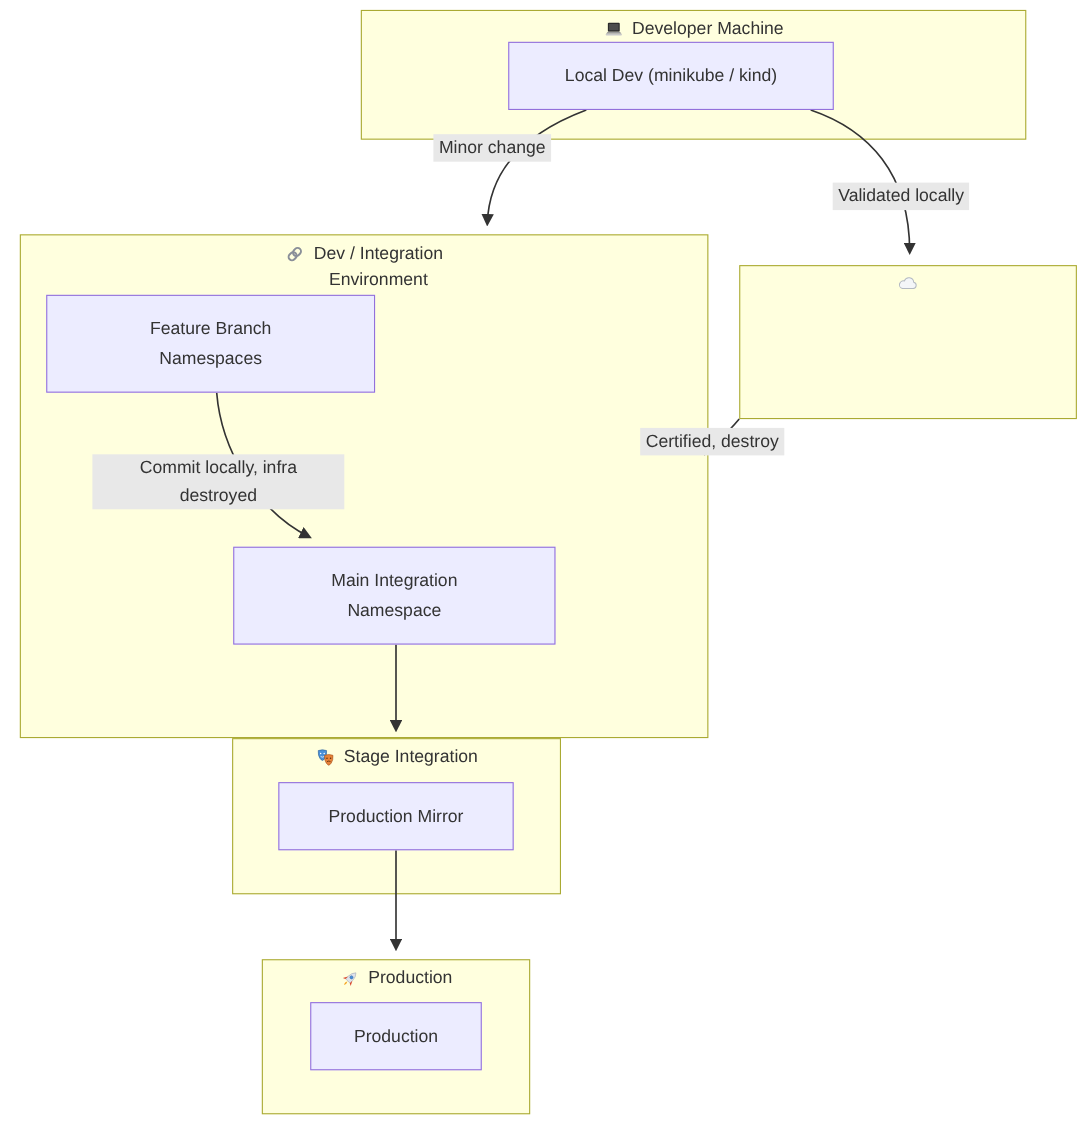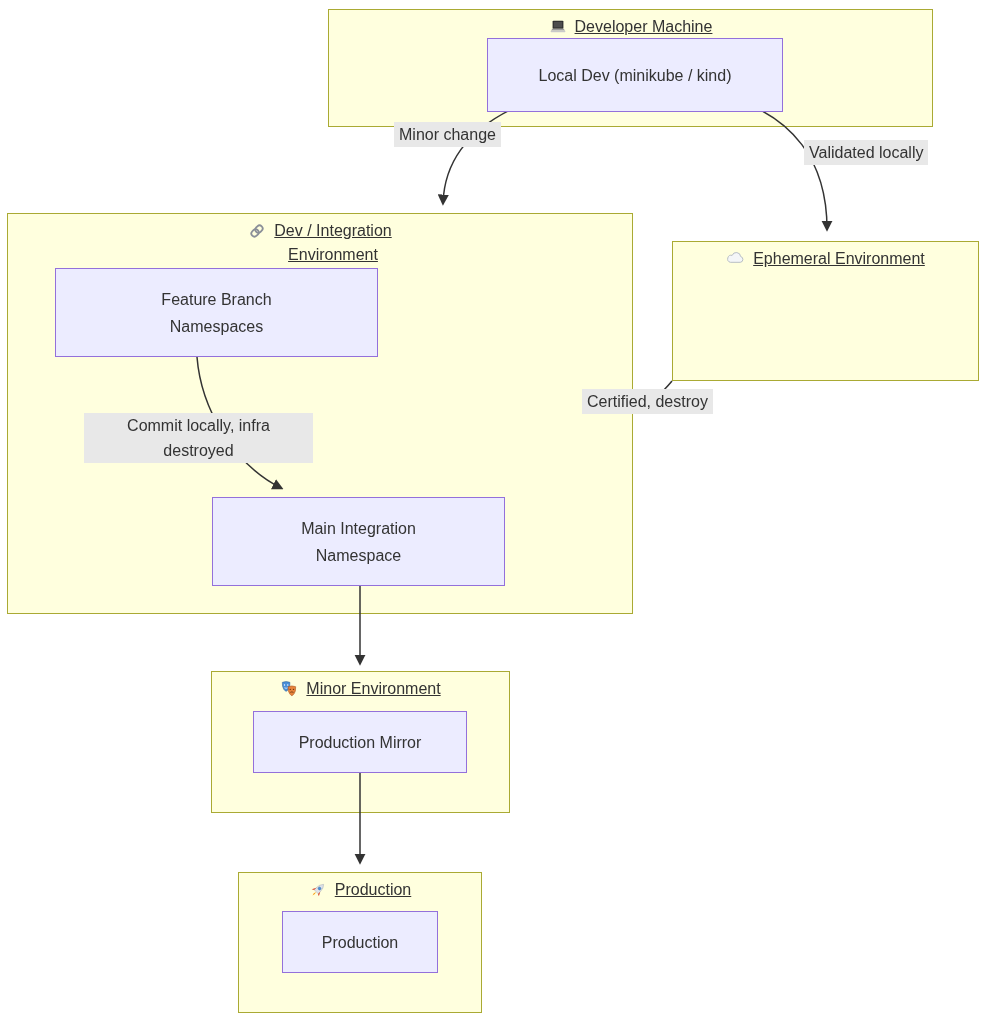--- a/index.html
+++ b/index.html
@@ -15,21 +15,21 @@
     font-family:"Liberation Sans","DejaVu Sans",sans-serif;
     font-size:16px;color:var(--text);
   }
   .subgraph{
     position:absolute;background:var(--subgraph-fill);
     border:1px solid var(--subgraph-border);box-sizing:border-box;
   }
   .sg-title{
     position:absolute;top:5px;left:0;right:0;
     display:flex;justify-content:center;align-items:flex-start;gap:8px;
-    color:var(--text);line-height:24px;text-decoration:underline;
+    color:var(--text);line-height:24px;
   }
   .sg-title .label{white-space:pre-line;text-align:center;}
   .icon{display:inline-block;flex:0 0 auto;margin-top:3px;line-height:0;}
   .node{
     position:absolute;background:var(--node-fill);
     border:1px solid var(--node-border);box-sizing:border-box;
     display:flex;align-items:center;justify-content:center;
     text-align:center;white-space:pre-line;line-height:27px;color:var(--text);
   }
   .edge-label{
@@ -53,21 +53,21 @@
           <rect x="4" y="3" width="12" height="9" rx="1" fill="#2b2b2b"></rect>
           <rect x="5.2" y="4.2" width="9.6" height="6.4" fill="#4d4d4d"></rect>
           <path d="M2.2 14 L17.8 14 L16.2 12 L3.8 12 Z" fill="#9a9a9a"></path>
           <rect x="1.8" y="14" width="16.4" height="1.8" rx="0.9" fill="#c9c9c9"></rect>
         </svg>
       </span>
       <span class="label">Developer Machine</span>
     </div>
   </div>
 
-  <div class="subgraph" style="left:7px;top:213px;width:626px;height:401px">
+  <div class="subgraph" style="left:18px;top:213px;width:626px;height:458px">
     <div class="sg-title">
       <span class="icon">
         <svg width="18" height="18" viewBox="0 0 20 20">
           <g fill="none" stroke="#8a8f98" stroke-width="2" transform="rotate(-45 10 10)">
             <rect x="2.6" y="6.6" width="8.6" height="6.8" rx="3.4"></rect>
             <rect x="8.8" y="6.6" width="8.6" height="6.8" rx="3.4"></rect>
           </g>
         </svg>
       </span>
       <span class="label">Dev / Integration
@@ -75,39 +75,38 @@
     </div>
   </div>
 
   <div class="subgraph" style="left:672px;top:241px;width:307px;height:140px">
     <div class="sg-title">
       <span class="icon">
         <svg width="19" height="14" viewBox="0 0 20 14">
           <path d="M4.6 12.6 h10.4 a3.1 3.1 0 0 0 0.4 -6.1 a4.6 4.6 0 0 0 -8.9 -1.2 a3.3 3.3 0 0 0 -1.9 7.3 Z" fill="#f4f6f8" stroke="#b4bac2" stroke-width="1"></path>
         </svg>
       </span>
-      <span class="label">Ephemeral Environment</span>
     </div>
   </div>
 
   <div class="subgraph" style="left:211px;top:671px;width:299px;height:142px">
     <div class="sg-title">
       <span class="icon">
         <svg width="18" height="18" viewBox="0 0 20 20">
           <path d="M2.6 2.6 q4.2 -1.6 8.4 0 q0.3 5.2 -1.6 7.7 q-1.7 2.3 -2.6 2.3 q-0.9 0 -2.6 -2.3 Q2.3 7.8 2.6 2.6 Z" fill="#4a90d9" stroke="#2c5f94" stroke-width="0.6"></path>
           <circle cx="5" cy="5.6" r="0.75" fill="#fff"></circle>
           <circle cx="8.6" cy="5.6" r="0.75" fill="#fff"></circle>
           <path d="M5 8.6 q1.8 1.3 3.6 0" fill="none" stroke="#fff" stroke-width="0.8"></path>
           <path d="M9 7.4 q4.2 -1.6 8.4 0 q0.3 5.2 -1.6 7.7 q-1.7 2.3 -2.6 2.3 q-0.9 0 -2.6 -2.3 Q8.7 12.6 9 7.4 Z" fill="#e8833a" stroke="#a14d1a" stroke-width="0.6"></path>
           <circle cx="11.4" cy="10.4" r="0.75" fill="#5a2d0c"></circle>
           <circle cx="15" cy="10.4" r="0.75" fill="#5a2d0c"></circle>
           <path d="M11.4 13.8 q1.8 -1.3 3.6 0" fill="none" stroke="#5a2d0c" stroke-width="0.8"></path>
         </svg>
       </span>
-      <span class="label">Minor Environment</span>
+      <span class="label">Stage Integration</span>
     </div>
   </div>
 
   <div class="subgraph" style="left:238px;top:872px;width:244px;height:141px">
     <div class="sg-title">
       <span class="icon">
         <svg width="18" height="18" viewBox="0 0 20 20">
           <g transform="rotate(45 10 10)">
             <path d="M10 1.2 q3.1 3 3.1 8 l0 3.6 h-6.2 l0 -3.6 q0 -5 3.1 -8 Z" fill="#dfe3ea" stroke="#9aa1ad" stroke-width="0.5"></path>
             <circle cx="10" cy="7.6" r="1.6" fill="#4a90d9" stroke="#2c5f94" stroke-width="0.4"></circle>
@@ -129,26 +128,26 @@
     </defs>
     <path class="edge" d="M533,100 C485,118 445,148 443,203" marker-end="url(#arrowhead)"></path>
     <path class="edge" d="M737,100 C790,118 827,158 827,229" marker-end="url(#arrowhead)"></path>
     <path class="edge" d="M197,357 C201,408 233,464 281,488" marker-end="url(#arrowhead)"></path>
     <path class="edge" d="M672,381 C663,392 652,402 642,412" marker-end="url(#arrowhead)"></path>
     <path class="edge" d="M360,586 L360,663" marker-end="url(#arrowhead)"></path>
     <path class="edge" d="M360,773 L360,862" marker-end="url(#arrowhead)"></path>
   </svg>
 
   <div class="edge-label" style="left:394px;top:122px;">Minor change</div>
-  <div class="edge-label" style="left:757px;top:140px;margin-left:47px;">Validated locally</div>
+  <div class="edge-label" style="left:757px;top:166px;">Validated locally</div>
   <div class="edge-label" style="left:84px;top:413px;width:229px;">Commit locally, infra
 destroyed</div>
   <div class="edge-label" style="left:582px;top:389px;">Certified, destroy</div>
 
-  <div class="node" style="left:487px;top:38px;width:296px;height:74px">Local Dev (minikube / kind)</div>
-  <div class="node" style="left:55px;top:268px;width:323px;height:89px">Feature Branch
+  <div class="node" style="left:462px;top:38px;width:296px;height:62px">Local Dev (minikube / kind)</div>
+  <div class="node" style="left:42px;top:268px;width:299px;height:89px">Feature Branch
 Namespaces</div>
   <div class="node" style="left:212px;top:497px;width:293px;height:89px">Main Integration
 Namespace</div>
   <div class="node" style="left:253px;top:711px;width:214px;height:62px">Production Mirror</div>
   <div class="node" style="left:282px;top:911px;width:156px;height:62px">Production</div>
 
 </div>
 
 </body></html>

